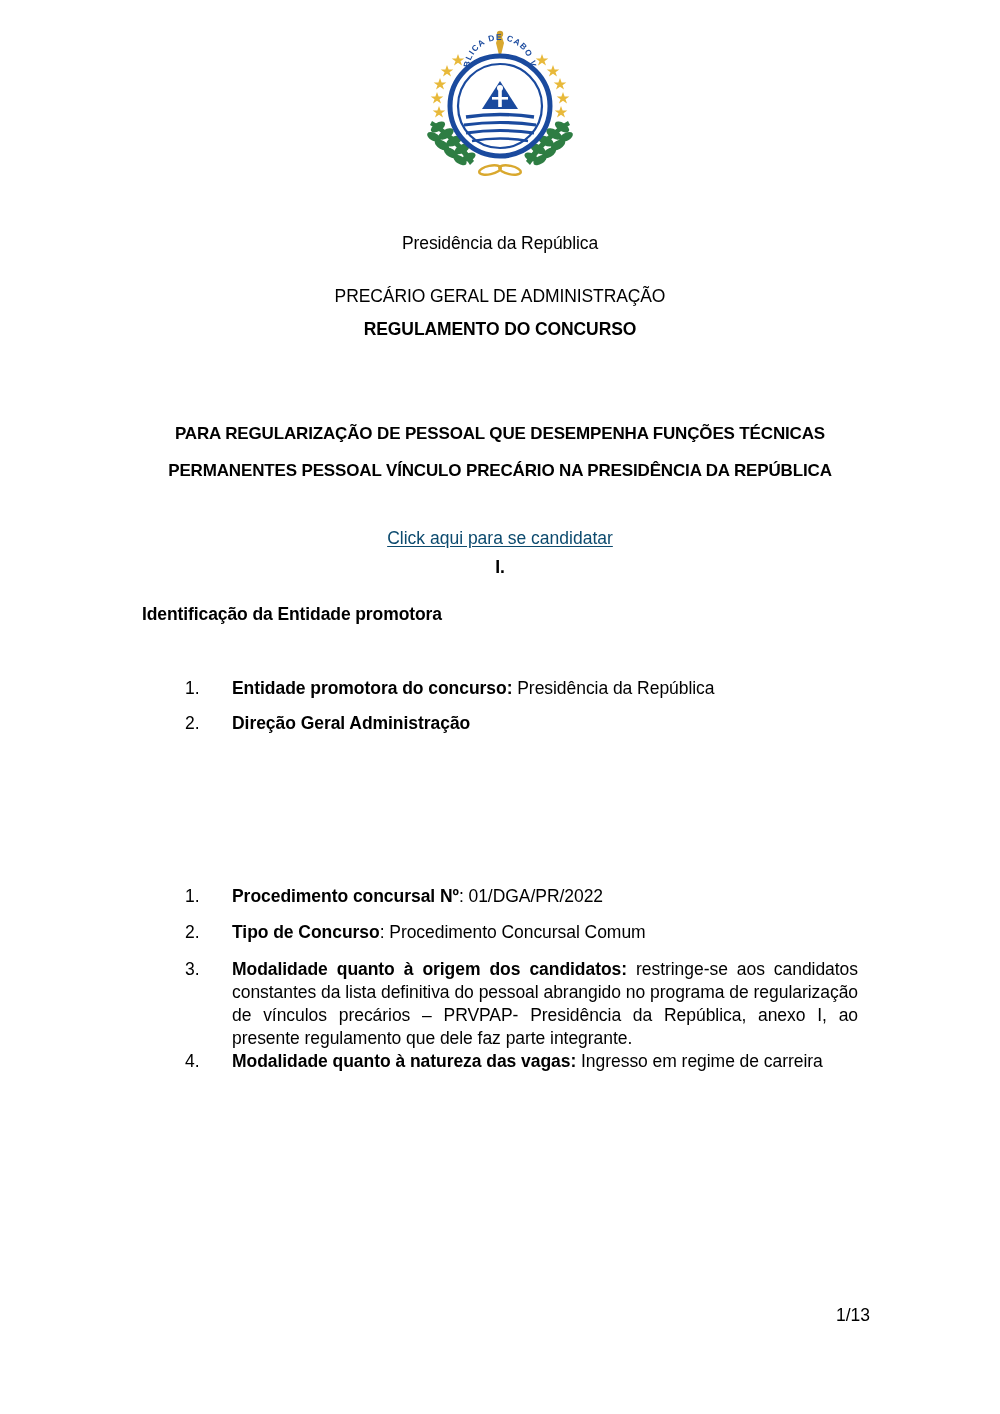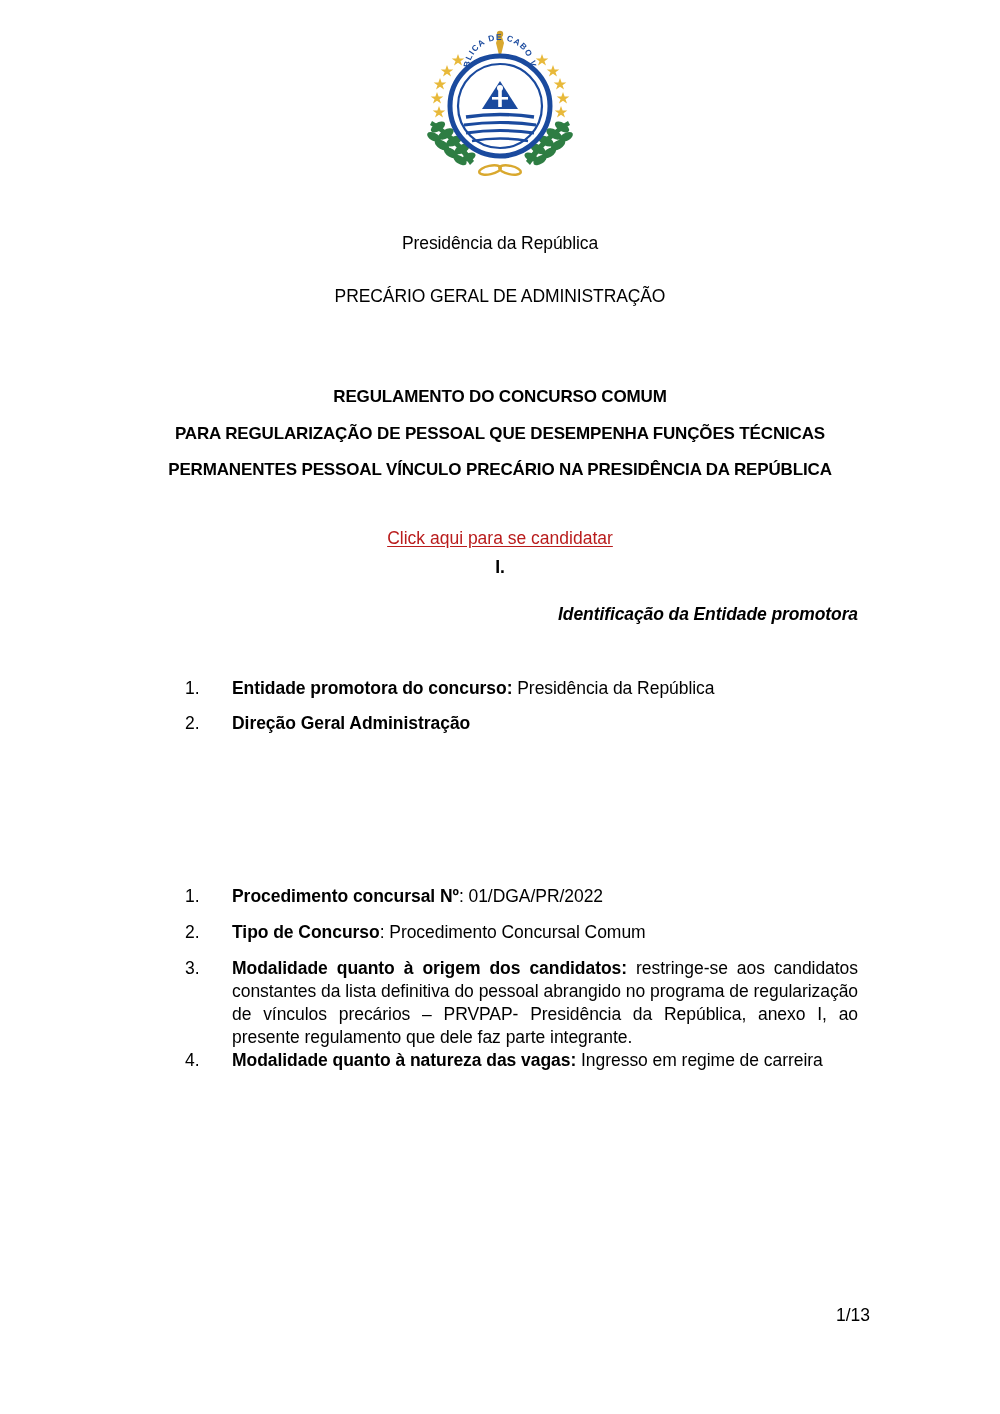--- a/index.html
+++ b/index.html
@@ -56,32 +56,31 @@
     font-weight: bold;
     font-size: 17px;
     letter-spacing: -0.15px;
   }
   .roman {
     text-align: center;
     font-weight: bold;
     font-size: 17.5px;
   }
   .sec-sub {
-    text-align: right;
+    text-align: left;
     font-weight: bold;
-    font-style: italic;
     font-size: 17.5px;
     letter-spacing: -0.1px;
   }
   .linkline {
     text-align: center;
     font-size: 17.5px;
   }
   .linkline a {
-    color: #b91c1c;
+    color: #0c4a6e;
     text-decoration: underline;
     text-underline-offset: 2px;
   }
   .sp-8  { height: 8px; }
   .sp-10 { height: 10px; }
   .sp-14 { height: 14px; }
   .sp-26 { height: 26px; }
   .sp-30 { height: 30px; }
   .sp-46 { height: 46px; }
   .sp-52 { height: 52px; }
@@ -217,28 +216,28 @@
   <div class="content" style="top: 232px;">
 
     <div class="line">Presidência da República</div>
 
     <div class="sp-30"></div>
 
     <div class="line">PRECÁRIO GERAL DE ADMINISTRAÇÃO</div>
 
     <div class="sp-10"></div>
 
+    <div class="line b">REGULAMENTO DO CONCURSO</div>
 
     <div class="sp-10"></div>
 
 
     <div class="sp-58"></div>
 
     <div class="title-block">
-      <div class="line">REGULAMENTO DO CONCURSO COMUM</div>
       <div class="sp-14"></div>
       <div class="line">PARA REGULARIZAÇÃO DE PESSOAL QUE DESEMPENHA FUNÇÕES TÉCNICAS</div>
       <div class="sp-14"></div>
       <div class="line">PERMANENTES PESSOAL VÍNCULO PRECÁRIO NA PRESIDÊNCIA DA REPÚBLICA</div>
     </div>
 
     <div class="sp-46"></div>
 
     <div class="linkline">
       <a href="#">Click aqui para se candidatar</a>

